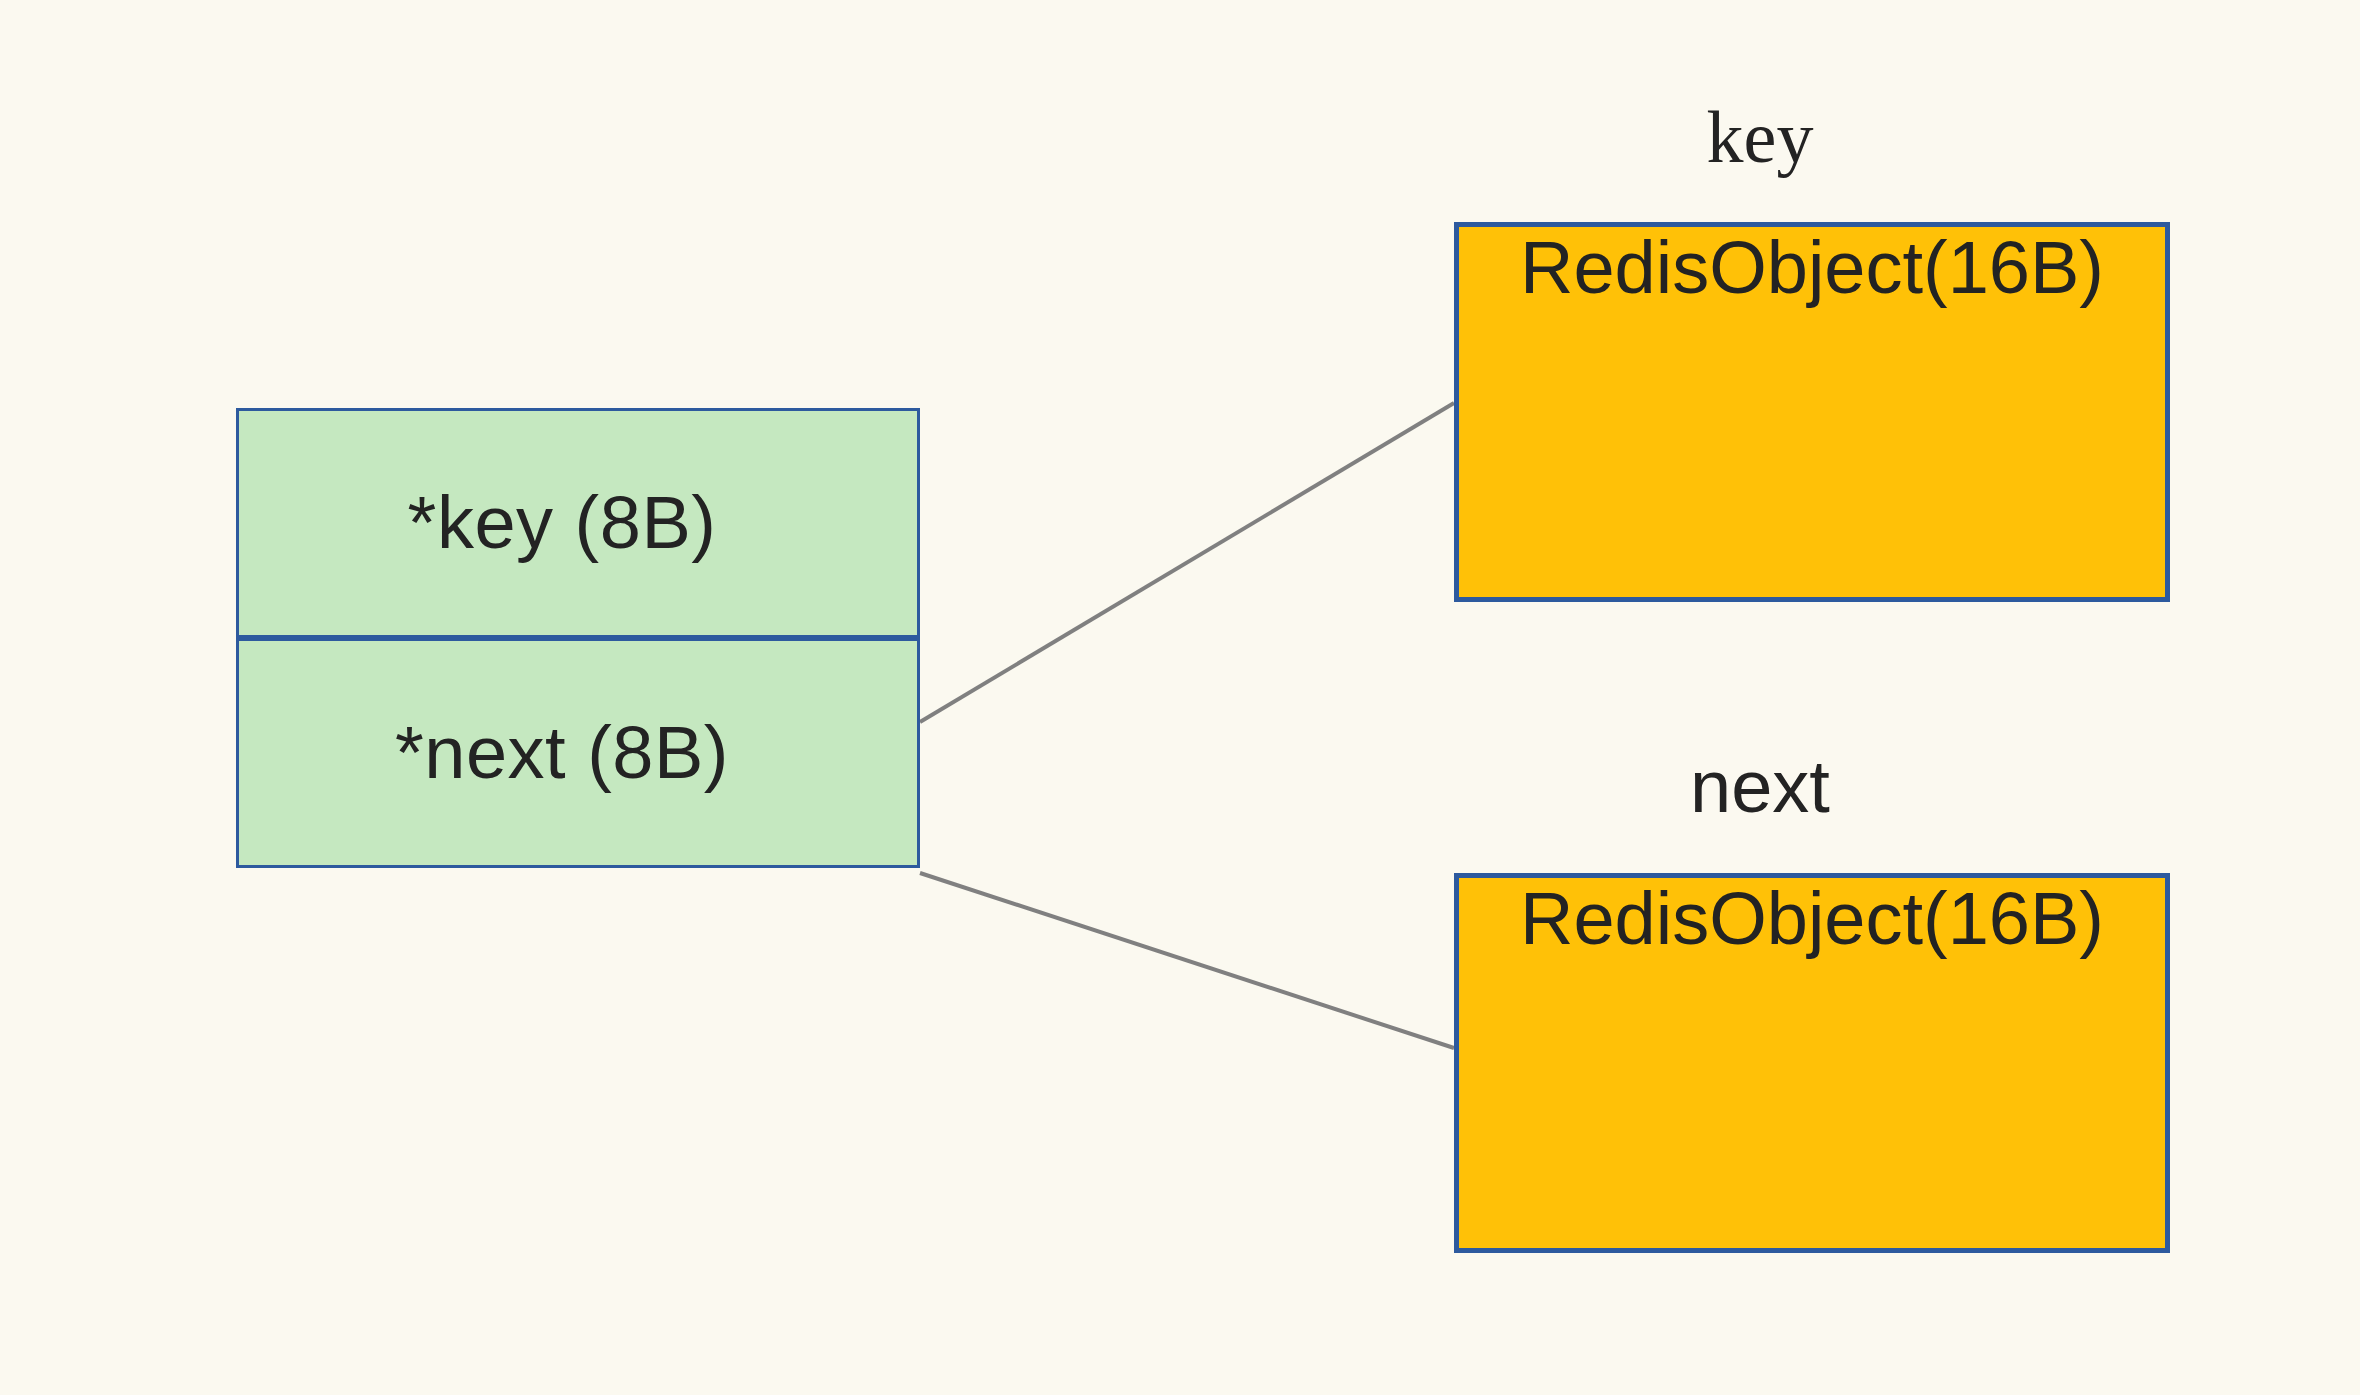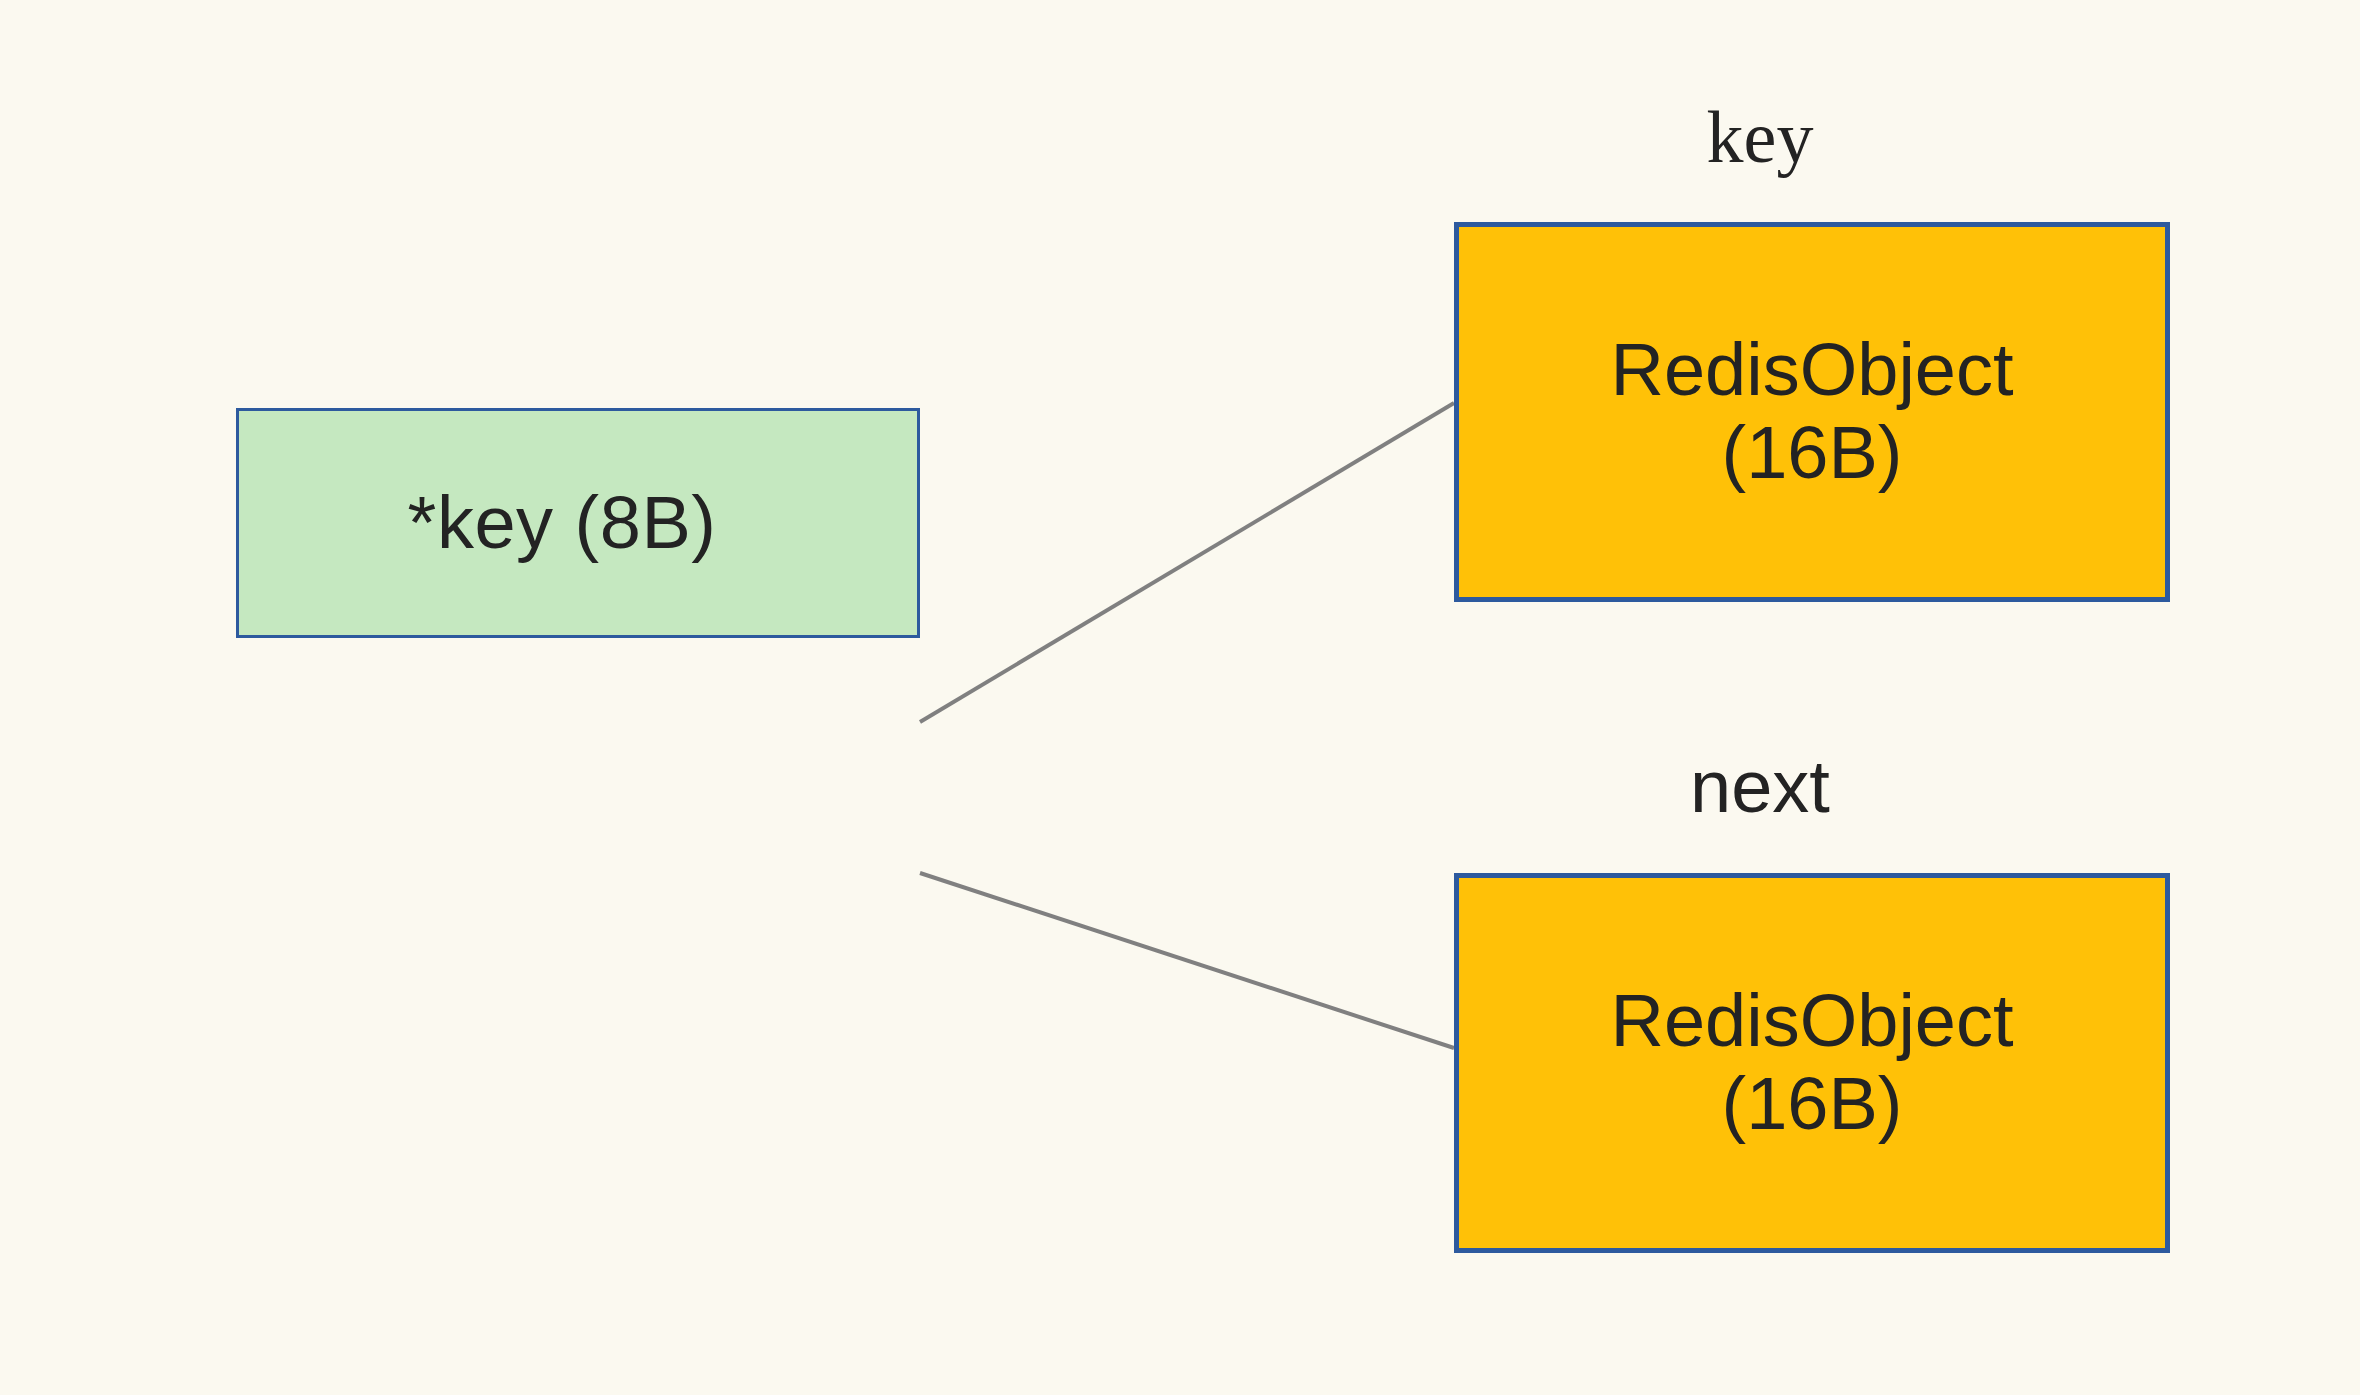--- a/index.html
+++ b/index.html
@@ -80,22 +80,22 @@
     font-size: 74px;
     line-height: 1;
     white-space: nowrap;
     transform: translateX(-52px);
   }
   .object-box {
     box-sizing: border-box;
     background: #ffc107;
     border: 5px solid #2d5a9e;
     display: flex;
-    flex-direction: column;
-    align-items: center;
+    flex-direction: row;
+    align-items: flex-start;
     justify-content: center;
     color: #232323;
     font-size: 74px;
     line-height: 1.12;
     text-align: center;
   }
   .object-box .obj-line {
     white-space: nowrap;
   }
 
@@ -134,20 +134,23 @@
 
   <svg id="connector-layer" viewBox="0 0 2360 1395" preserveAspectRatio="none">
     <line x1="920" y1="722" x2="1454" y2="403" stroke="#808080" stroke-width="4"></line>
     <line x1="920" y1="873" x2="1454" y2="1048" stroke="#808080" stroke-width="4"></line>
   </svg>
 
   <div class="struct-block">
     <div class="struct-field">
       <span class="field-label">*key (8B)</span>
     </div>
+    <div class="struct-field">
+      <span class="field-label">*next (8B)</span>
+    </div>
   </div>
 
   <div class="object-node" id="node-key">
     <div class="object-caption">key</div>
     <div class="object-box">
       <span class="obj-line">RedisObject</span>
       <span class="obj-line">(16B)</span>
     </div>
   </div>
 

